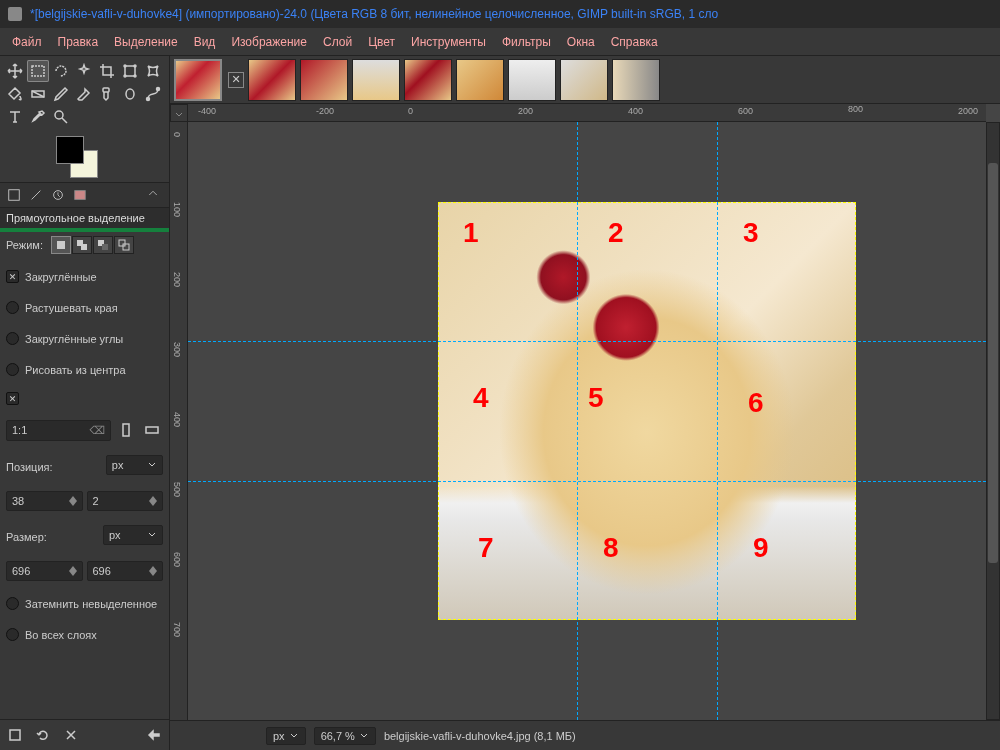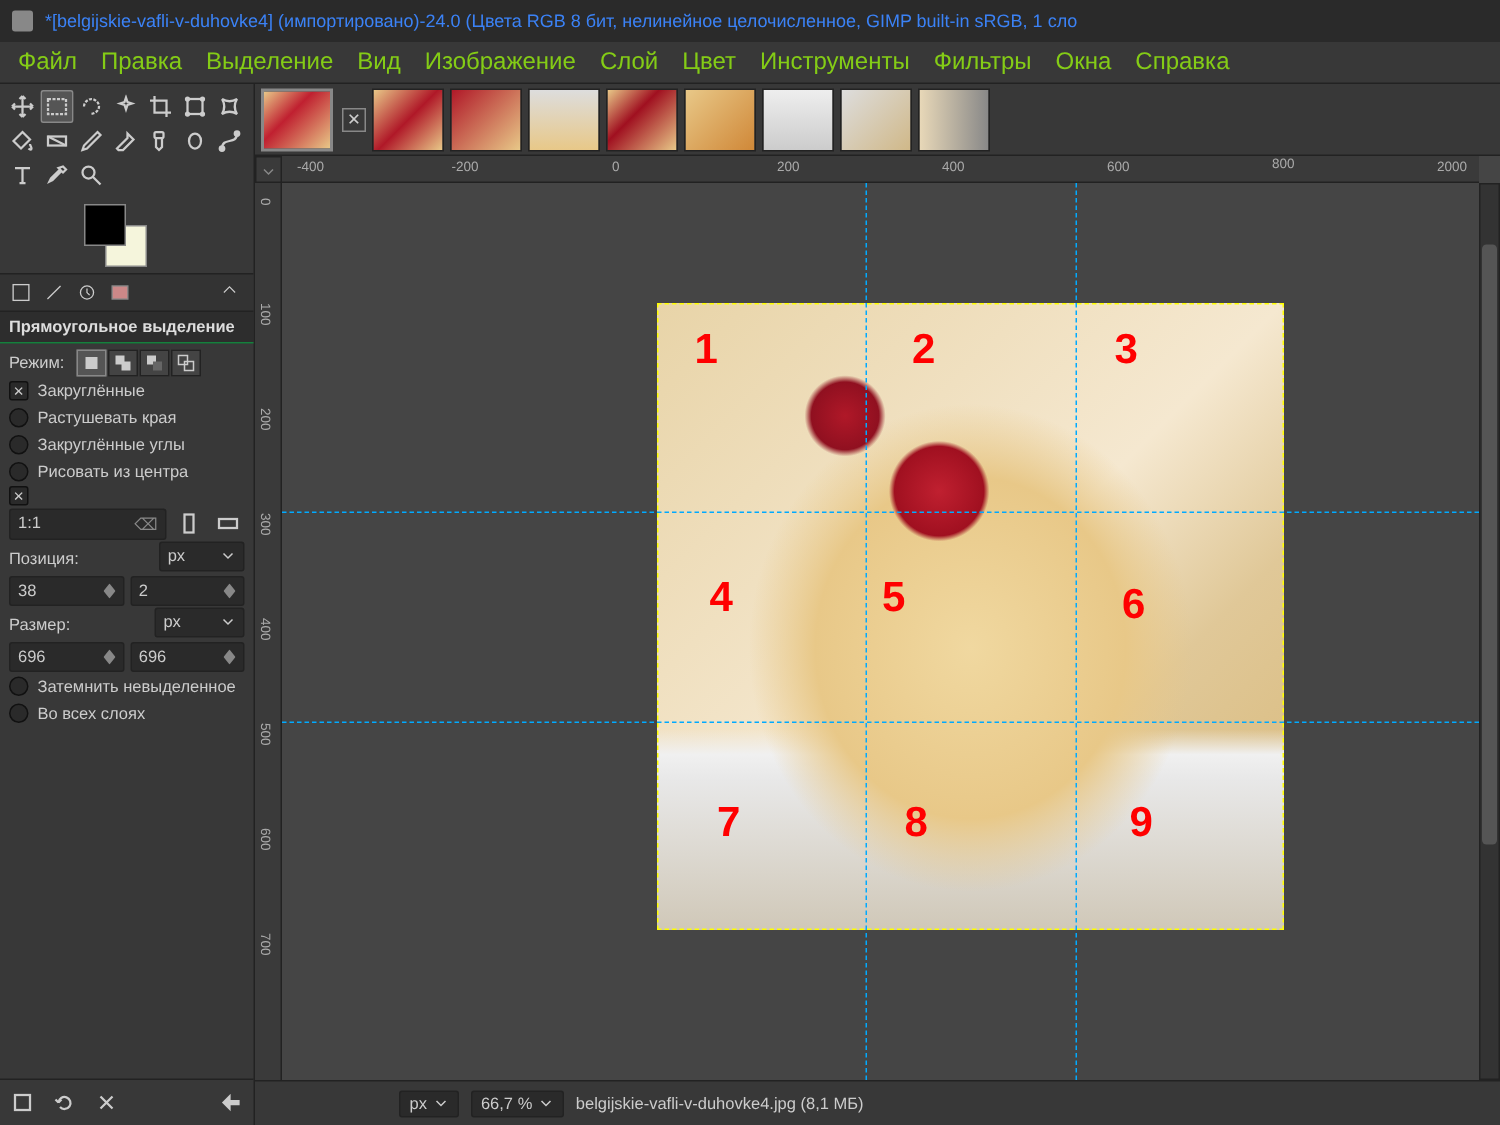--- a/index.html
+++ b/index.html
@@ -1,35 +1,35 @@
 <!DOCTYPE html>
 <html><head>
 <meta charset="utf-8">
 <style>
 *{box-sizing:border-box;margin:0;padding:0;font-family:sans-serif;font-size:11px;color:#ccc;user-select:none}
 body{background:#454545;width:1000px;height:750px;overflow:hidden;position:relative}
 .titlebar{height:28px;background:#2a2a2a;display:flex;align-items:center;padding:0 8px;gap:8px}
 .win-icon{width:14px;height:14px;background:#888;border-radius:2px}
 .title{font-size:12px;color:#3b82f6;white-space:nowrap;overflow:hidden}
 .menubar{height:28px;background:#383838;display:flex;align-items:center;padding:0 4px;border-bottom:1px solid #222}
-.menu-item{padding:4px 8px;color:#84cc16;font-size:16px}
+.menu-item{padding:4px 8px;color:#fca5a5;font-size:12px}
 .content{display:flex;height:694px}
 .left-panel{width:170px;background:#383838;display:flex;flex-direction:column;border-right:1px solid #222}
 .toolbox{padding:4px;display:grid;grid-template-columns:repeat(7,22px);gap:1px;justify-content:start}
 .tool{width:22px;height:22px;display:flex;align-items:center;justify-content:center;border-radius:2px}
 .tool.active{background:#555;box-shadow:inset 0 0 0 1px #888}
 .tool svg{width:16px;height:16px;stroke:#ccc;fill:none;stroke-width:1.5}
 .swatches{padding:8px 0 4px 40px;position:relative;height:50px}
 .fg-sw{width:28px;height:28px;background:#000;border:1px solid #888;position:absolute;top:4px;left:56px;z-index:2}
 .bg-sw{width:28px;height:28px;background:#f5f5dc;border:1px solid #888;position:absolute;top:18px;left:70px}
 .tabs{display:flex;align-items:center;padding:2px 4px;border-top:1px solid #222;border-bottom:1px solid #222;background:#333}
 .tab-ic{width:20px;height:20px;display:flex;align-items:center;justify-content:center;margin-right:2px}
 .tab-ic.last{margin-left:auto}
-.opt-title{background:#2d2d2d;padding:4px 6px;font-weight:bold;font-size:11px;color:#ddd;border-bottom:1px solid #15803d}
-.options{padding:4px 6px;display:flex;flex-direction:column;gap:1px;overflow:auto;flex:1}
+.opt-title{background:#2d2d2d;padding:4px 6px;font-weight:normal;font-size:11px;color:#ddd;border-bottom:4px solid #15803d}
+.options{padding:4px 6px;display:flex;flex-direction:column;gap:14px;overflow:auto;flex:1}
 .row{display:flex;align-items:center;gap:4px}
 .label{color:#ccc;font-size:11px}
 .mode-btns{display:flex;gap:1px;margin-left:4px}
 .mode-btn{width:20px;height:18px;background:#444;border:1px solid #222;display:flex;align-items:center;justify-content:center}
 .mode-btn.on{background:#555;border-color:#888}
 .chk{width:13px;height:13px;background:#2a2a2a;border:1px solid #111;border-radius:2px;flex-shrink:0;display:flex;align-items:center;justify-content:center}
 .chk.on::after{content:"✕";color:#ccc;font-size:9px}
 .chk.round{border-radius:7px}
 .check-row{display:flex;align-items:center;gap:6px;padding:2px 0}
 .sel{background:#2a2a2a;border:1px solid #222;padding:3px 5px;display:flex;align-items:center;flex:1;border-radius:2px}
@@ -401,21 +401,21 @@
       <div class="thumb" style="background:linear-gradient(90deg,#e8d8b8,#888)"></div>
     </div>
 
     <div class="ruler-corner">
         <svg width="10" height="10" viewBox="0 0 10 10">
           <path d="M2 5l3 3 3-3" stroke="#888" fill="none"></path>
         </svg>
       </div>
     <div class="ruler-h">
       <span class="ruler-tick" style="left:10px;top:2px">-400</span>
-      <span class="ruler-tick" style="left:113px;top:2px">-200</span>
+      <span class="ruler-tick" style="left:128px;top:2px">-200</span>
       <span class="ruler-tick" style="left:220px;top:2px">0</span>
       <span class="ruler-tick" style="left:330px;top:2px">200</span>
       <span class="ruler-tick" style="left:440px;top:2px">400</span>
       <span class="ruler-tick" style="left:550px;top:2px">600</span>
       <span class="ruler-tick" style="left:660px;top:0">800</span>
       <span class="ruler-tick" style="left:770px;top:2px">2000</span>
     </div>
     <div class="ruler-v">
       <span class="ruler-tick" style="top:10px;left:2px;writing-mode:vertical-rl">0</span>
       <span class="ruler-tick" style="top:80px;left:2px;writing-mode:vertical-rl">100</span>

